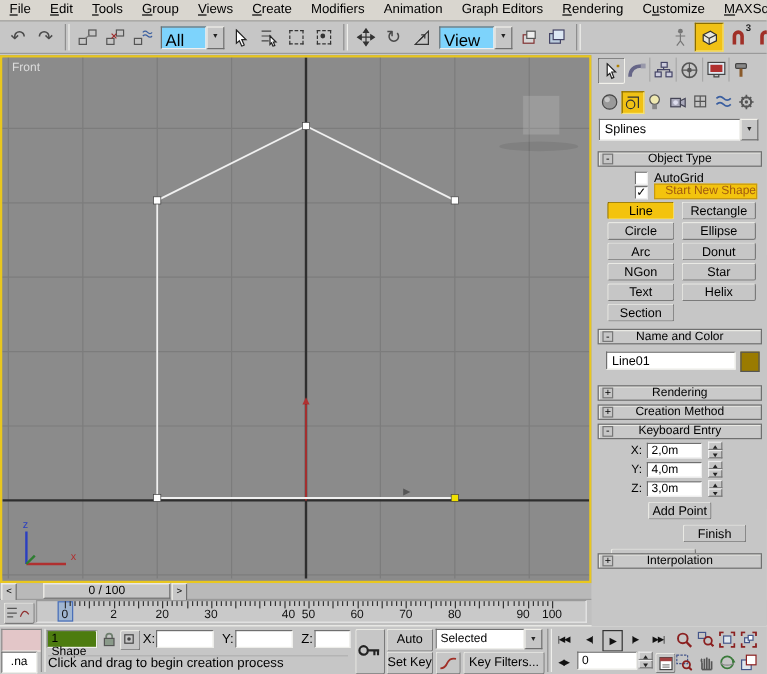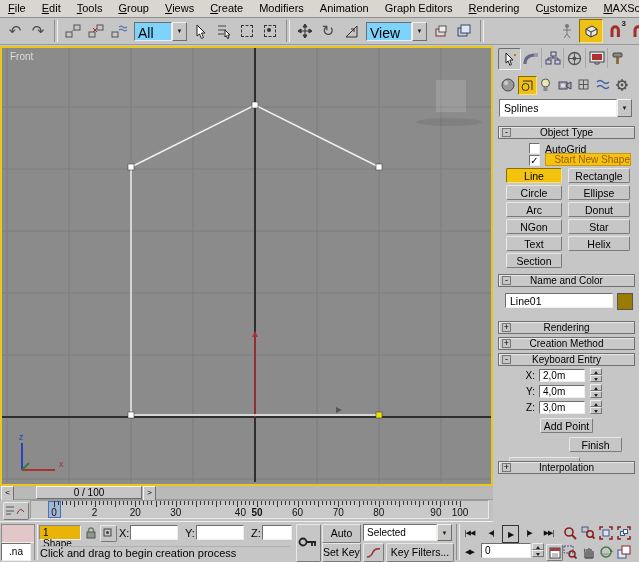--- a/index.html
+++ b/index.html
@@ -3,21 +3,21 @@
 <meta charset="utf-8">
 <style>
   html,body{margin:0;padding:0;}
   #app{position:relative;width:639px;height:562px;background:#c6c6c6;
        font-family:"Liberation Sans",sans-serif;font-size:11px;color:#000;
        overflow:hidden;user-select:none;}
   .abs{position:absolute;}
   .raised{background:#c6c6c6;border:1px solid;border-color:#f2f1eb #6e6e6e #6e6e6e #f2f1eb;}
   .raised2{background:#c6c6c6;border:1px solid;border-color:#e9e9e4 #7a7a7a #7a7a7a #e9e9e4;border-radius:2px;}
   .sunkenw{background:#fff;border:1px solid;border-color:#6f6f6f #eeeeea #eeeeea #6f6f6f;}
-  .sunkeng{background:#eab308;border:1px solid;border-color:#8a8a8a #eeeeea #eeeeea #8a8a8a;}
+  .sunkeng{background:#4d7c0f;border:1px solid;border-color:#8a8a8a #eeeeea #eeeeea #8a8a8a;}
   .pressed{border-color:#6e6e6e #f2f1eb #f2f1eb #6e6e6e !important;}
   
   #menubar{left:0;top:0;width:639px;height:17px;background:#d9d6cf;border-bottom:1px solid #8f8f8f;white-space:nowrap;}
   .menu-item{display:inline-block;padding:1px 8px 0 8px;height:16px;line-height:15px;font-size:11px;cursor:default;}
   
   #toolbar{left:0;top:18px;width:639px;height:27px;background:#c6c6c6;border-bottom:1px solid #9a9a9a;
            display:flex;align-items:center;padding-left:4px;box-sizing:border-box;}
   .tbtn{width:22px;height:22px;flex:none;display:flex;align-items:center;justify-content:center;
         font-size:15px;color:#4a4a4a;margin-right:1px;}
   .tbtn svg{display:block;}
@@ -358,21 +358,21 @@
         <div class="tick" style="left: 412.76px;"></div>
         <div class="tick" style="left: 416.82px;"></div>
         <div class="tick" style="left: 420.88px;"></div>
         <div class="tick" style="left: 424.94px;"></div>
         <div class="tick t5" style="left: 429px;"></div>
         <div class="tnum" style="left: 23px;">0</div>
         <div class="tnum" style="left: 63.6px;">2</div>
         <div class="tnum" style="left: 104.2px; text-align: right;">20</div>
         <div class="tnum" style="left: 144.8px;">30</div>
         <div class="tnum" style="left: 185.4px; margin-left: 24px;">40</div>
-        <div class="tnum" style="left: 226px; font-weight: bold;">50</div>
+        <div class="tnum" style="left: 226px;">50</div>
         <div class="tnum" style="left: 266.6px;">60</div>
         <div class="tnum" style="left: 307.2px;">70</div>
         <div class="tnum" style="left: 347.8px;">80</div>
         <div class="tnum" style="left: 388.4px; padding-left: 33px;">90</div>
         <div class="tnum" style="left: 429px;">100</div>
       </div>
   </div>
 
   <div id="statusbar" class="abs">
     <div class="abs sunkeng" style="left:1px;top:2px;width:32px;height:17px;background:#e3c6c8"></div>

